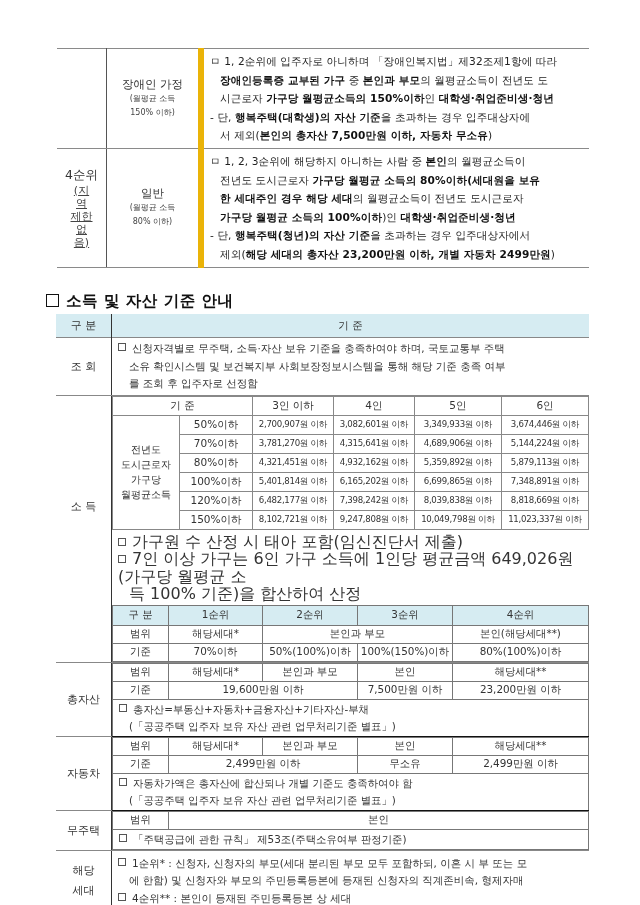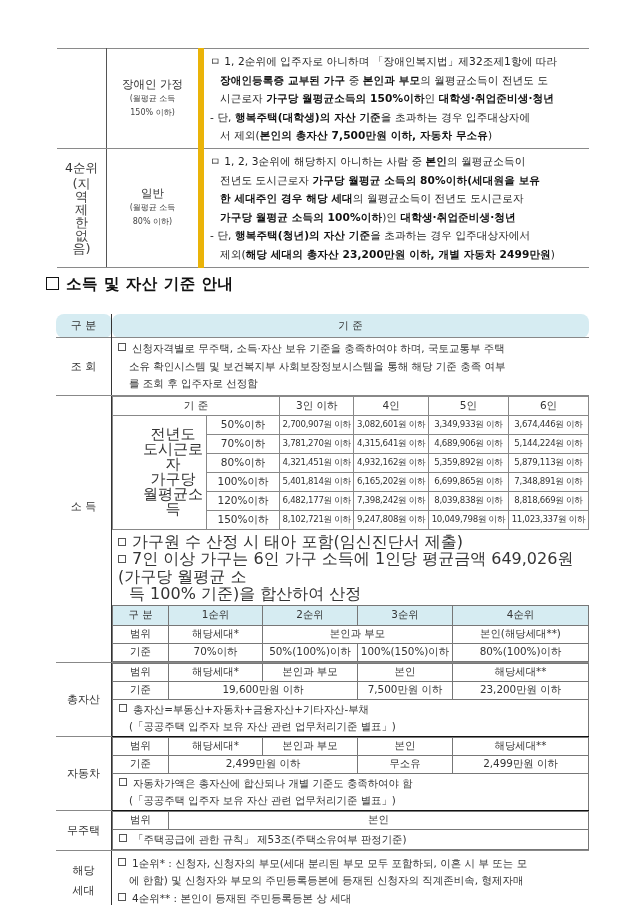--- a/index.html
+++ b/index.html
@@ -11,46 +11,46 @@
   table { border-collapse:collapse; }
   .top-table { position:absolute; left:57px; top:48px; width:532px; }
   .top-table td { border-bottom:1.5px solid #8a8a8a; vertical-align:middle; font-size:10.5px; }
   .top-table tr:first-child td { border-top:1.5px solid #8a8a8a; }
   .top-table td.c1 { width:47px; border-right:1px solid #555; text-align:center; }
   .top-table td.c2 { width:89px; border-right:6px solid #eab308; text-align:center; }
   .top-table td.c3 { padding:3px 4px 3px 6px; line-height:18.6px; font-size:10.6px; letter-spacing:0.1px; }
   .lbl-main { font-size:11.5px; color:#333; }
   .lbl-sub { font-size:8px; color:#444; line-height:14px; }
   .rank-main { font-size:12.5px; color:#333; }
-  .rank-sub { font-size:13px; color:#444; line-height:13px; }
+  .rank-sub { font-size:11px; color:#444; line-height:13px;text-decoration:underline; }
   .b { font-weight:bold; color:#111; }
   .ind { padding-left:10px; display:block; }
   .bl { display:block; }
 
   
-  .section-title { position:absolute; left:46px; top:274px; font-size:15.5px; font-weight:bold; color:#111; letter-spacing:0.5px; }
+  .section-title { position:absolute; left:46px; top:291px; font-size:15.5px; font-weight:bold; color:#111; letter-spacing:0.5px; }
   .sq { display:inline-block; width:11px; height:11px; border:1.6px solid #111; margin-right:7px; vertical-align:-1px; }
 
   
   .main { position:absolute; left:56px; top:314px; width:533px; }
-  .main > tbody > tr > td { font-size:10.5px;border-radius:8px; }
+  .main > tbody > tr > td { font-size:10.5px; }
   .hdr { background:#d6ecf2; height:21px; text-align:center; font-size:11px; color:#333; }
   .main .col-a { width:53px; border-right:1px solid #333; text-align:center; color:#333; font-size:11px; }
   .main .sep-top { border-top:1.5px solid #888; }
   .main .sep-bot { border-bottom:1.5px solid #888; }
   .para { padding:2px 6px; line-height:17.5px; font-size:16px; color:#333; }
   .para .ind { padding-left:11px; }
   .bx { display:inline-block; width:6px; height:6px; border:1px solid #555; margin-right:6px; vertical-align:1px; }
 
   
   .income { width:100%; border-collapse:collapse; }
   .income td { border:1px solid #888; font-size:9px; height:18px; text-align:center; color:#333; padding:0; }
   .income tr.ih td { font-size:10.5px; height:18px; }
   .income td.pct { font-size:10.5px; width:72px; }
-  .income td.grp { width:66px; font-size:15px; line-height:15px;padding-left:27px; }
+  .income td.grp { width:66px; font-size:10px; line-height:15px; }
   .income td.num { font-size:8.6px; letter-spacing:-0.3px;text-align:center; }
 
   
   .rank { width:100%; border-collapse:collapse; border:1.8px solid #111; }
   .rank td { border:1px solid #777; font-size:10.4px; height:17px; text-align:center; color:#333; padding:0; }
   .rank td.k { width:55px; }
   .rank tr.rh td { background:#d6ecf2; height:19px; }
   .rank td.note { text-align:left; padding:1px 6px; line-height:17px; border-left:1px solid #777; }
   .rank tr.grpend td { border-bottom:1.8px solid #111; }
 </style>

